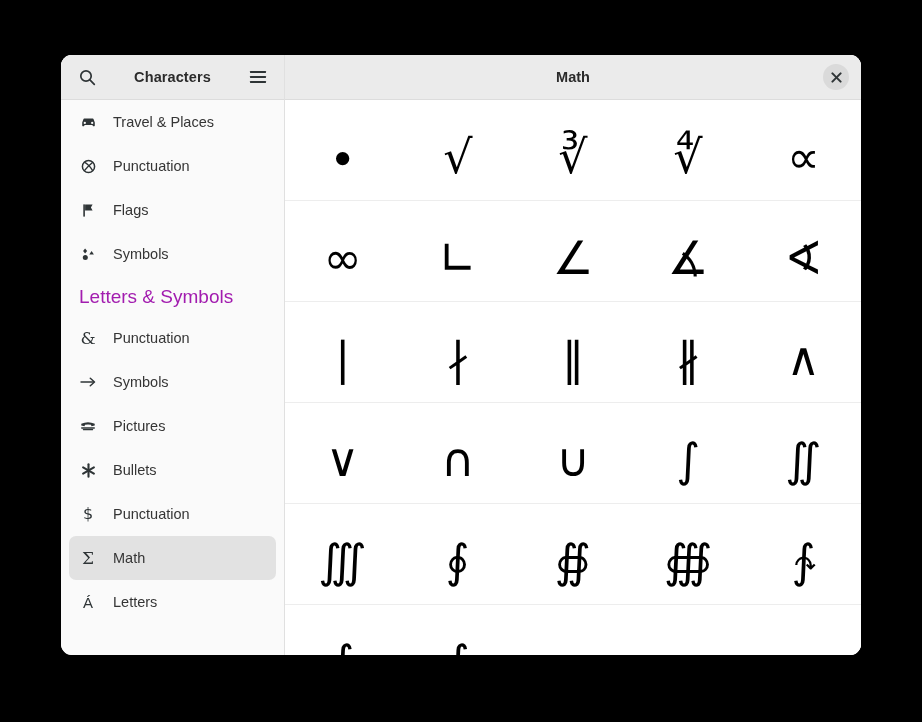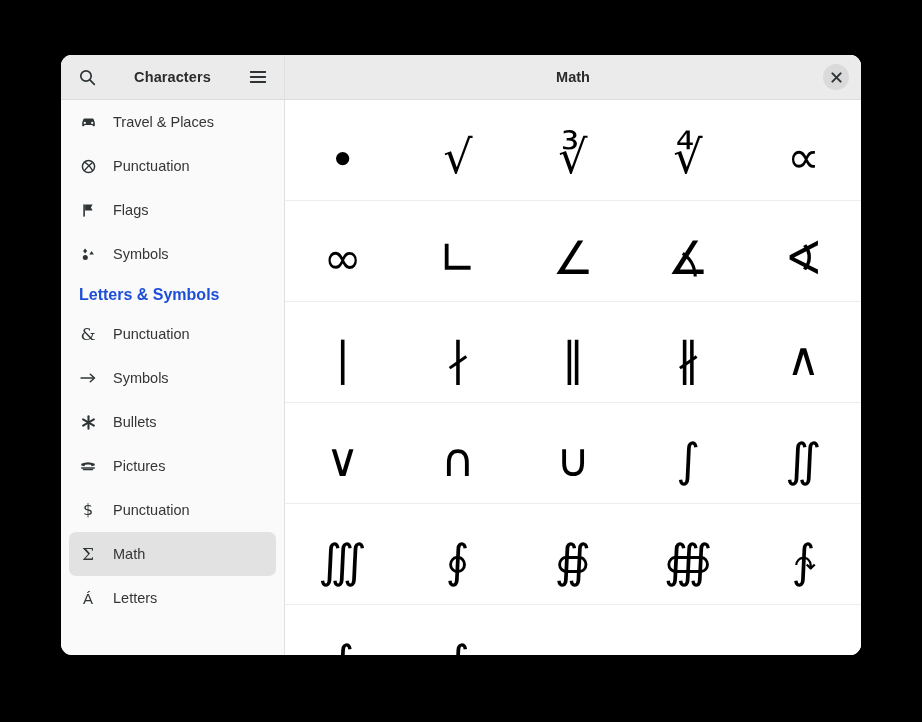--- a/index.html
+++ b/index.html
@@ -97,23 +97,23 @@
     font-size: 15px;
     line-height: 1;
   }
   .nav-label {
     font-size: 14.5px;
     color: #353535;
     white-space: nowrap;
   }
 
   .nav-section-title {
-    font-size: 16px;
-    font-weight: bold;
-    color: #1d4ed8;
+    font-size: 19px;
+    font-weight: normal;
+    color: #a21caf;
     padding: 10px 10px 8px 10px;
     white-space: nowrap;
   }
 
   
   #main {
     flex: 1;
     height: 100%;
     display: flex;
     flex-direction: column;
@@ -263,39 +263,39 @@
           <span class="nav-icon">
             <svg width="18" height="14" viewBox="0 0 18 14">
               <line x1="1.5" y1="7" x2="15" y2="7" stroke="#2e3436" stroke-width="1.5"></line>
               <path d="M11.3 3.3 L15.5 7 L11.3 10.7" stroke="#2e3436" stroke-width="1.5" fill="none" stroke-linecap="round" stroke-linejoin="round"></path>
             </svg>
           </span>
           <span class="nav-label">Symbols</span>
         </div>
         <div class="nav-item">
           <span class="nav-icon">
+            <svg width="19" height="14" viewBox="0 0 19 14">
+              <path d="M2.4 4.6 Q9.5 1.3 16.6 4.6 L16.6 6.6 L13.2 7.2 L12.6 5.8 Q9.5 4.9 6.4 5.8 L5.8 7.2 L2.4 6.6 Z" fill="#2e3436"></path>
+              <rect x="2.2" y="8.2" width="14.6" height="1.6" rx="0.6" fill="#2e3436"></rect>
+              <rect x="4.0" y="10.2" width="11" height="1.2" rx="0.5" fill="#2e3436"></rect>
+            </svg>
+          </span>
+          <span class="nav-label">Pictures</span>
+        </div>
+        <div class="nav-item">
+          <span class="nav-icon">
             <svg width="17" height="17" viewBox="0 0 17 17">
               <g stroke="#2e3436" stroke-width="2.1" stroke-linecap="round">
                 <line x1="8.5" y1="2.3" x2="8.5" y2="14.7"></line>
                 <line x1="3.1" y1="5.4" x2="13.9" y2="11.6"></line>
                 <line x1="3.1" y1="11.6" x2="13.9" y2="5.4"></line>
               </g>
             </svg>
           </span>
           <span class="nav-label">Bullets</span>
-        </div>
-        <div class="nav-item">
-          <span class="nav-icon">
-            <svg width="19" height="14" viewBox="0 0 19 14">
-              <path d="M2.4 4.6 Q9.5 1.3 16.6 4.6 L16.6 6.6 L13.2 7.2 L12.6 5.8 Q9.5 4.9 6.4 5.8 L5.8 7.2 L2.4 6.6 Z" fill="#2e3436"></path>
-              <rect x="2.2" y="8.2" width="14.6" height="1.6" rx="0.6" fill="#2e3436"></rect>
-              <rect x="4.0" y="10.2" width="11" height="1.2" rx="0.5" fill="#2e3436"></rect>
-            </svg>
-          </span>
-          <span class="nav-label">Pictures</span>
         </div>
         <div class="nav-item">
           <span class="nav-icon">
             <span style="font-family:'DejaVu Sans',sans-serif;font-size:16px;color:#2e3436;line-height:1;">$</span>
           </span>
           <span class="nav-label">Punctuation</span>
         </div>
         <div class="nav-item selected">
           <span class="nav-icon">
             <span style="font-family:'DejaVu Serif',serif;font-size:17px;color:#2e3436;line-height:1;">Σ</span>

